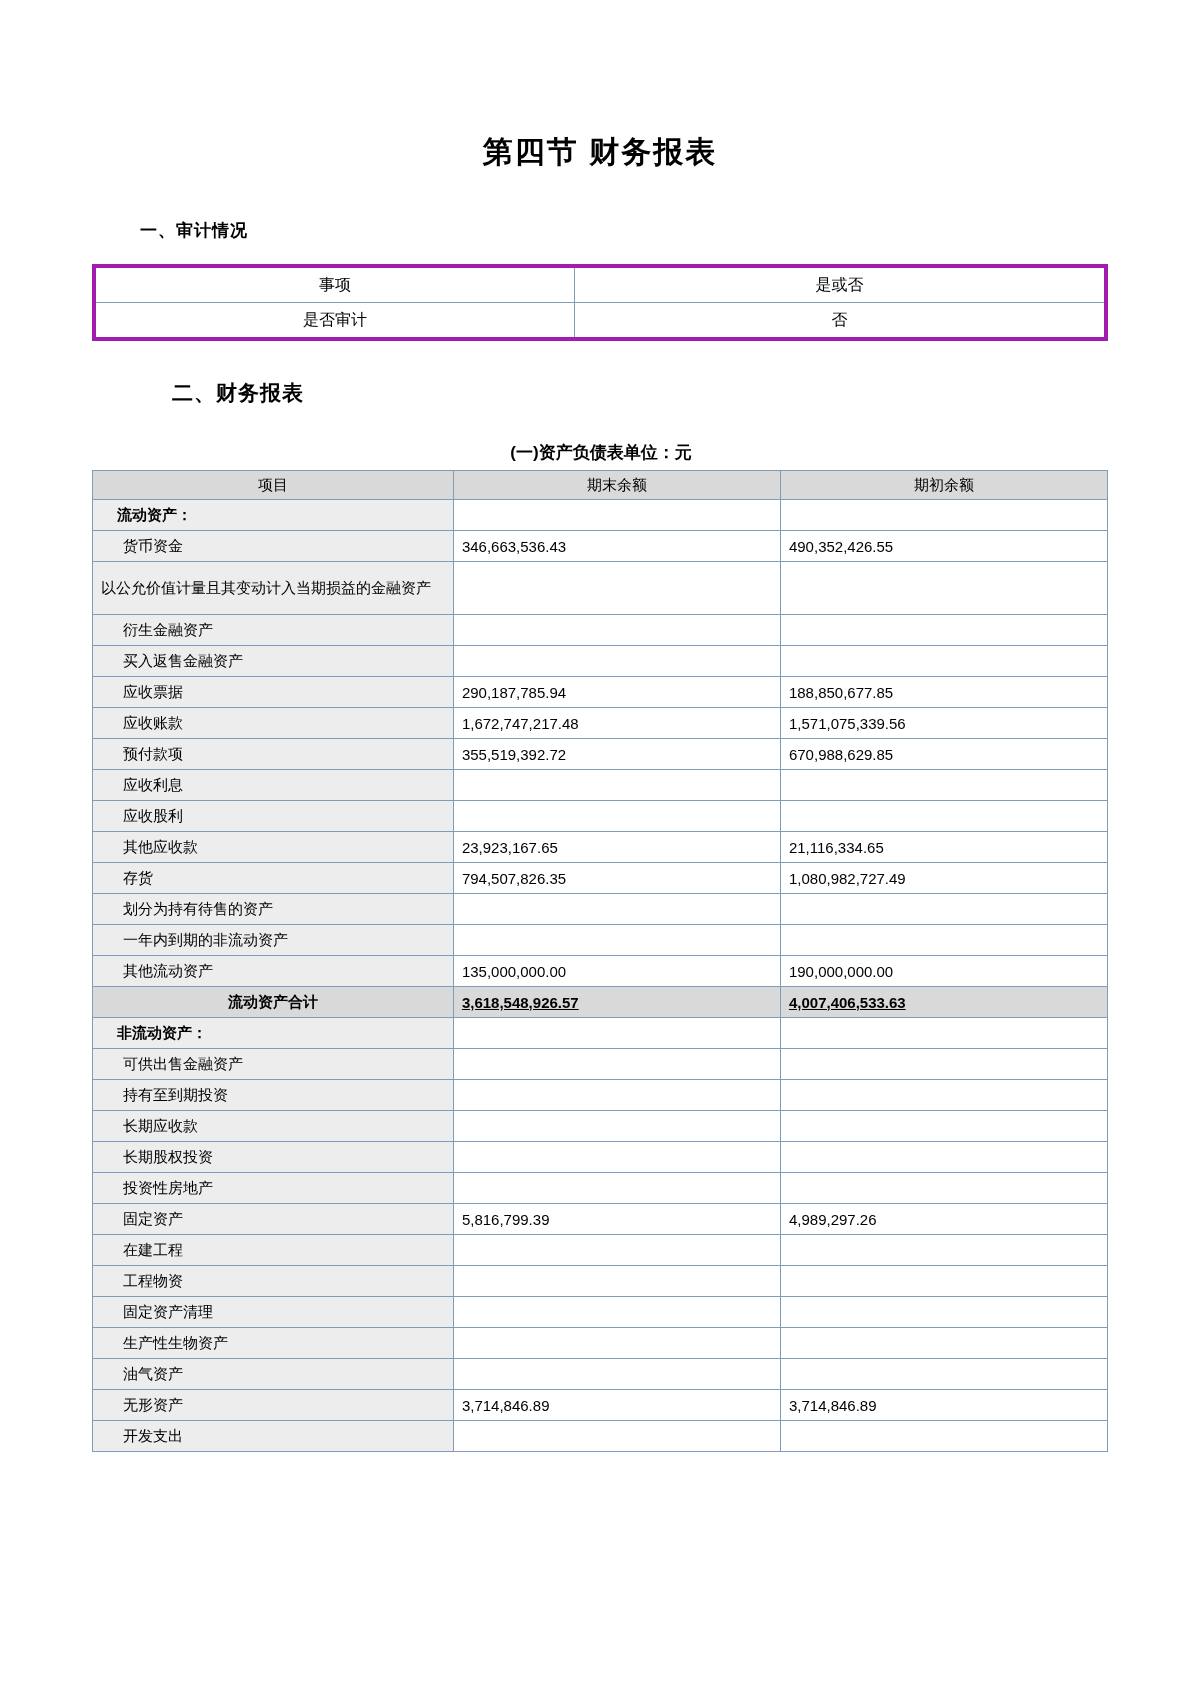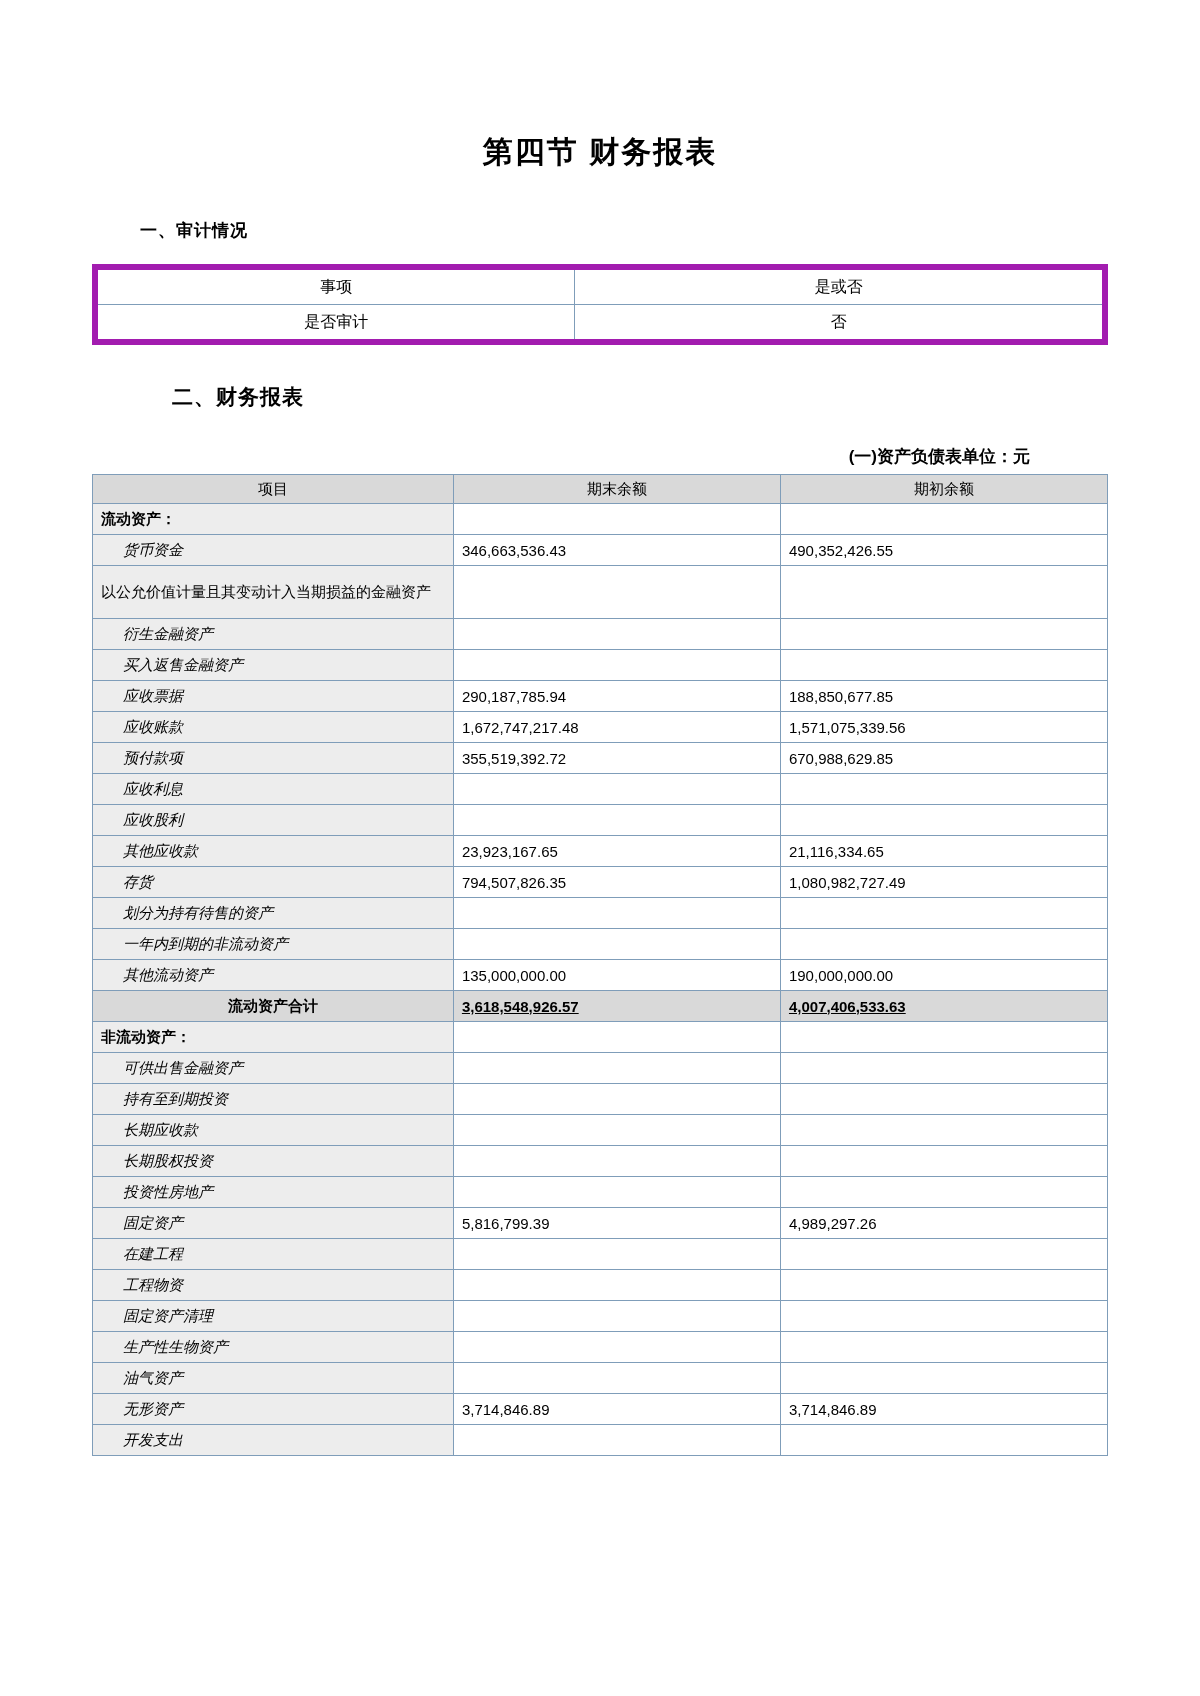--- a/index.html
+++ b/index.html
@@ -47,34 +47,34 @@
     letter-spacing: 1px;
   }
   table {
     border-collapse: collapse;
     width: 100%;
     table-layout: fixed;
   }
   
   .audit-table {
     margin-top: 22px;
-    border: 6px solid #a21caf;
+    border: 4px solid #a21caf;
     font-family: Liberation Mono, monospace;
   }
   .audit-table td {
     border: 1px solid #7f9db9;
     text-align: center;
     font-size: 16px;
     height: 30px;
     padding: 2px 4px;
   }
   .sub-title-row {
     margin-top: 34px;
     display: flex;
-    justify-content: flex-end;
+    justify-content: center;
     align-items: flex-end;
     font-family: "Liberation Sans", sans-serif;
     font-size: 17px;
     font-weight: bold;
   }
   .sub-title-left {
     margin-left: 80px;
   }
   .sub-title-right {
     font-weight: bold;
@@ -98,25 +98,24 @@
     text-align: center;
     font-size: 15px;
     height: 26px;
   }
   .bs-table td.item {
     background: #ededed;
     text-align: left;
   }
   .bs-table td.item.indent {
     padding-left: 30px;
-    font-style: italic;
   }
   .bs-table td.item.group {
     font-weight: bold;
-    padding-left: 8px;
+    padding-left: 24px;
   }
   .bs-table td.item.total {
     font-weight: bold;
     text-align: center;
     background: #d9d9d9;
   }
   .bs-table td.num {
     text-align: left;
     padding-right: 10px;
     font-family: "Liberation Sans", sans-serif;

